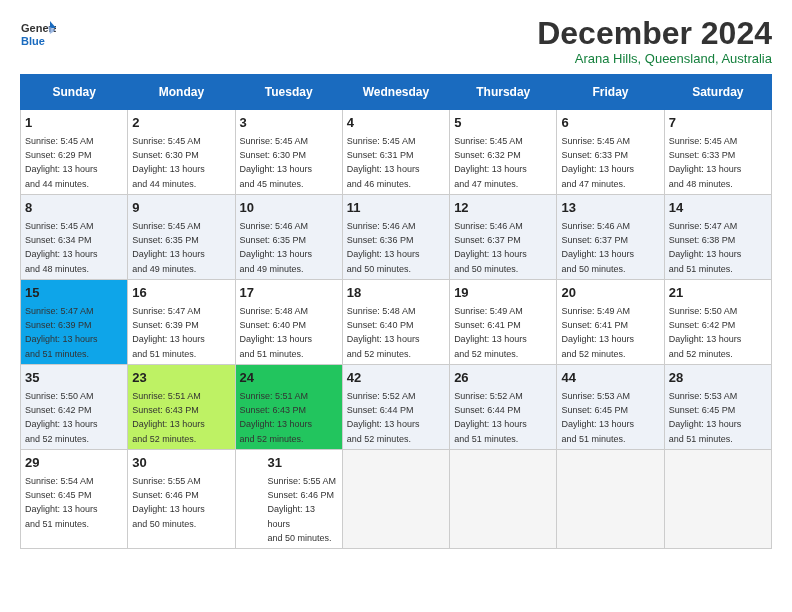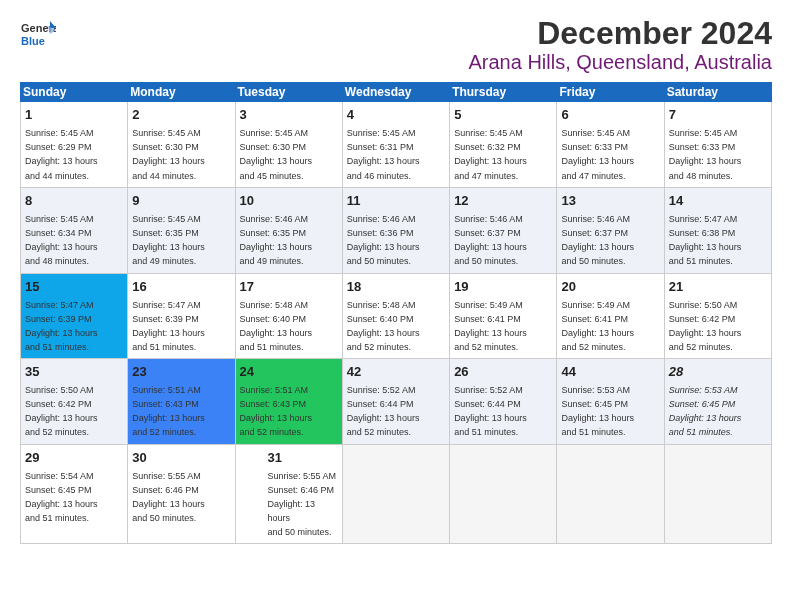--- a/index.html
+++ b/index.html
@@ -35,35 +35,35 @@
     .title-area {
       text-align: right;
     }
     .month-title {
       font-size: 32px;
       font-weight: bold;
       color: #333;
       line-height: 1.1;
     }
     .subtitle {
-      font-size: 20px;
-      color: #701a75;
+      font-size: 13px;
+      color: #15803d;
     }
     .calendar {
       flex: 1;
       border-collapse: collapse;
       width: 100%;
       table-layout: fixed;
       font-size: 9.5px;
     }
     .calendar th {
       background: #1a6bbf;
       color: #fff;
-      text-align: left;
-      padding: 2px 2px;
+      text-align: center;
+      padding: 10px 2px;
       font-size: 12px;
       font-weight: bold;
       border: 1px solid #1a6bbf;
     }
     .calendar td {
       border: 1px solid #ccc;
       vertical-align: top;
       padding: 4px 4px 3px 4px;
       height: 85px;
       color: #333;
@@ -145,26 +145,26 @@
           <td style="background: #0ea5e9;"><span class="day-num">15</span><span class="day-info">Sunrise: 5:47 AM<br>Sunset: 6:39 PM<br>Daylight: 13 hours<br>and 51 minutes.</span></td>
           <td style="background: rgb(255, 255, 255);"><span class="day-num">16</span><span class="day-info">Sunrise: 5:47 AM<br>Sunset: 6:39 PM<br>Daylight: 13 hours<br>and 51 minutes.</span></td>
           <td style="background: rgb(255, 255, 255);"><span class="day-num">17</span><span class="day-info">Sunrise: 5:48 AM<br>Sunset: 6:40 PM<br>Daylight: 13 hours<br>and 51 minutes.</span></td>
           <td style="background: rgb(255, 255, 255);"><span class="day-num">18</span><span class="day-info">Sunrise: 5:48 AM<br>Sunset: 6:40 PM<br>Daylight: 13 hours<br>and 52 minutes.</span></td>
           <td style="background: rgb(255, 255, 255);"><span class="day-num">19</span><span class="day-info">Sunrise: 5:49 AM<br>Sunset: 6:41 PM<br>Daylight: 13 hours<br>and 52 minutes.</span></td>
           <td style="background: rgb(255, 255, 255);"><span class="day-num">20</span><span class="day-info">Sunrise: 5:49 AM<br>Sunset: 6:41 PM<br>Daylight: 13 hours<br>and 52 minutes.</span></td>
           <td style="background: rgb(255, 255, 255);"><span class="day-num">21</span><span class="day-info">Sunrise: 5:50 AM<br>Sunset: 6:42 PM<br>Daylight: 13 hours<br>and 52 minutes.</span></td>
         </tr>
         <tr>
           <td style="background: rgb(238, 242, 248);"><span class="day-num">35</span><span class="day-info">Sunrise: 5:50 AM<br>Sunset: 6:42 PM<br>Daylight: 13 hours<br>and 52 minutes.</span></td>
-          <td style="background: #3b82f6;"><span class="day-num">23</span><span class="day-info">Sunrise: 5:51 AM<br>Sunset: 6:43 PM<br>Daylight: 13 hours<br>and 52 minutes.</span></td>
+          <td style="background: #bef264;"><span class="day-num">23</span><span class="day-info">Sunrise: 5:51 AM<br>Sunset: 6:43 PM<br>Daylight: 13 hours<br>and 52 minutes.</span></td>
           <td style="background: #22c55e;"><span class="day-num">24</span><span class="day-info">Sunrise: 5:51 AM<br>Sunset: 6:43 PM<br>Daylight: 13 hours<br>and 52 minutes.</span></td>
           <td style="background: rgb(238, 242, 248);"><span class="day-num">42</span><span class="day-info">Sunrise: 5:52 AM<br>Sunset: 6:44 PM<br>Daylight: 13 hours<br>and 52 minutes.</span></td>
           <td style="background: rgb(238, 242, 248);"><span class="day-num">26</span><span class="day-info">Sunrise: 5:52 AM<br>Sunset: 6:44 PM<br>Daylight: 13 hours<br>and 51 minutes.</span></td>
           <td style="background: rgb(238, 242, 248);"><span class="day-num">44</span><span class="day-info">Sunrise: 5:53 AM<br>Sunset: 6:45 PM<br>Daylight: 13 hours<br>and 51 minutes.</span></td>
-          <td style="background: rgb(238, 242, 248); font-style: italic;"><span class="day-num">28</span><span class="day-info">Sunrise: 5:53 AM<br>Sunset: 6:45 PM<br>Daylight: 13 hours<br>and 51 minutes.</span></td>
+          <td style="background: rgb(238, 242, 248);"><span class="day-num">28</span><span class="day-info">Sunrise: 5:53 AM<br>Sunset: 6:45 PM<br>Daylight: 13 hours<br>and 51 minutes.</span></td>
         </tr>
         <tr>
           <td style="background: rgb(255, 255, 255);"><span class="day-num">29</span><span class="day-info">Sunrise: 5:54 AM<br>Sunset: 6:45 PM<br>Daylight: 13 hours<br>and 51 minutes.</span></td>
           <td style="background: rgb(255, 255, 255);"><span class="day-num">30</span><span class="day-info">Sunrise: 5:55 AM<br>Sunset: 6:46 PM<br>Daylight: 13 hours<br>and 50 minutes.</span></td>
           <td style="background: rgb(255, 255, 255); padding-left: 32px;"><span class="day-num">31</span><span class="day-info">Sunrise: 5:55 AM<br>Sunset: 6:46 PM<br>Daylight: 13 hours<br>and 50 minutes.</span></td>
           <td class="empty"></td>
           <td class="empty"></td>
           <td class="empty"></td>
           <td class="empty"></td>
         </tr>

